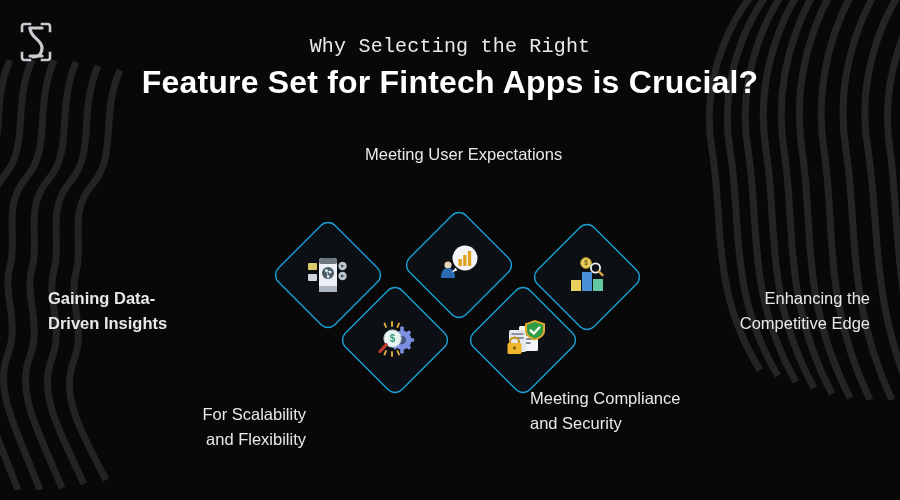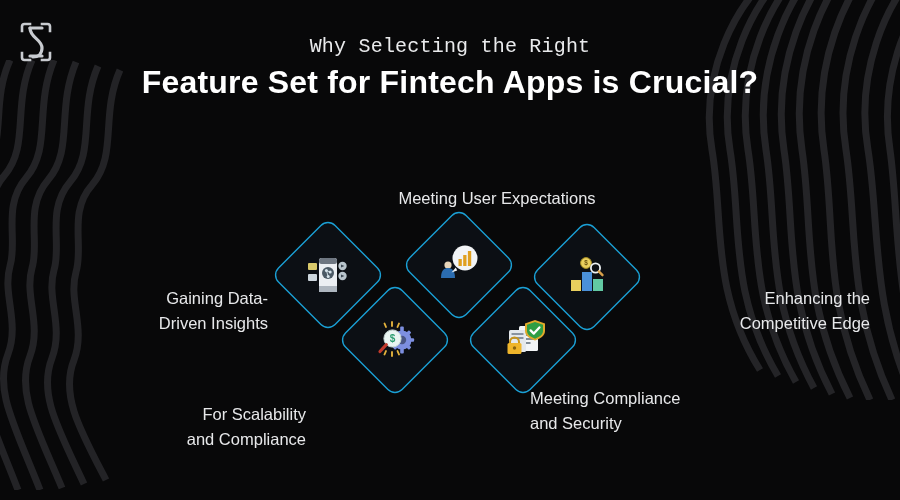--- a/index.html
+++ b/index.html
@@ -38,22 +38,22 @@
   #diagram { position:absolute; left:0; top:0; width:900px; height:500px; }
 
   
   .lbl {
     position:absolute;
     color:#e7e8ea;
     font-size:16.5px;
     line-height:25px;
     white-space:pre-line;
   }
-  .lbl-gaining     { right:632px; top:286px; text-align:right; width:220px; }
-  .lbl-meeting-user{ left:347px;  top:142px; text-align:center;  width:300px;margin-top:44px; }
+  .lbl-gaining     { right:632px; top:286px; text-align:left; width:220px;font-weight:bold; }
+  .lbl-meeting-user{ left:365px;  top:142px; text-align:left;  width:300px; }
   .lbl-enhancing   { left:640px;  top:286px; text-align:right;  width:230px; }
   .lbl-scalability { right:594px; top:402px; text-align:right; width:240px; }
   .lbl-compliance  { left:530px;  top:386px; text-align:left;  width:250px; }
 </style>
 </head>
 <body>
 
 <div id="stage">
 
   <svg class="bg-tex bg-left" width="330" height="430" viewBox="0 0 330 430">
@@ -231,17 +231,17 @@
       </g>
     </g>
   </svg>
 
   <div class="lbl lbl-gaining">Gaining Data-
 Driven Insights</div>
   <div class="lbl lbl-meeting-user">Meeting User Expectations</div>
   <div class="lbl lbl-enhancing">Enhancing the
 Competitive Edge</div>
   <div class="lbl lbl-scalability">For Scalability
-and Compliance</div>
+and Flexibility</div>
   <div class="lbl lbl-compliance">Meeting Compliance
 and Security</div>
 
 </div>
 
 </body></html>

